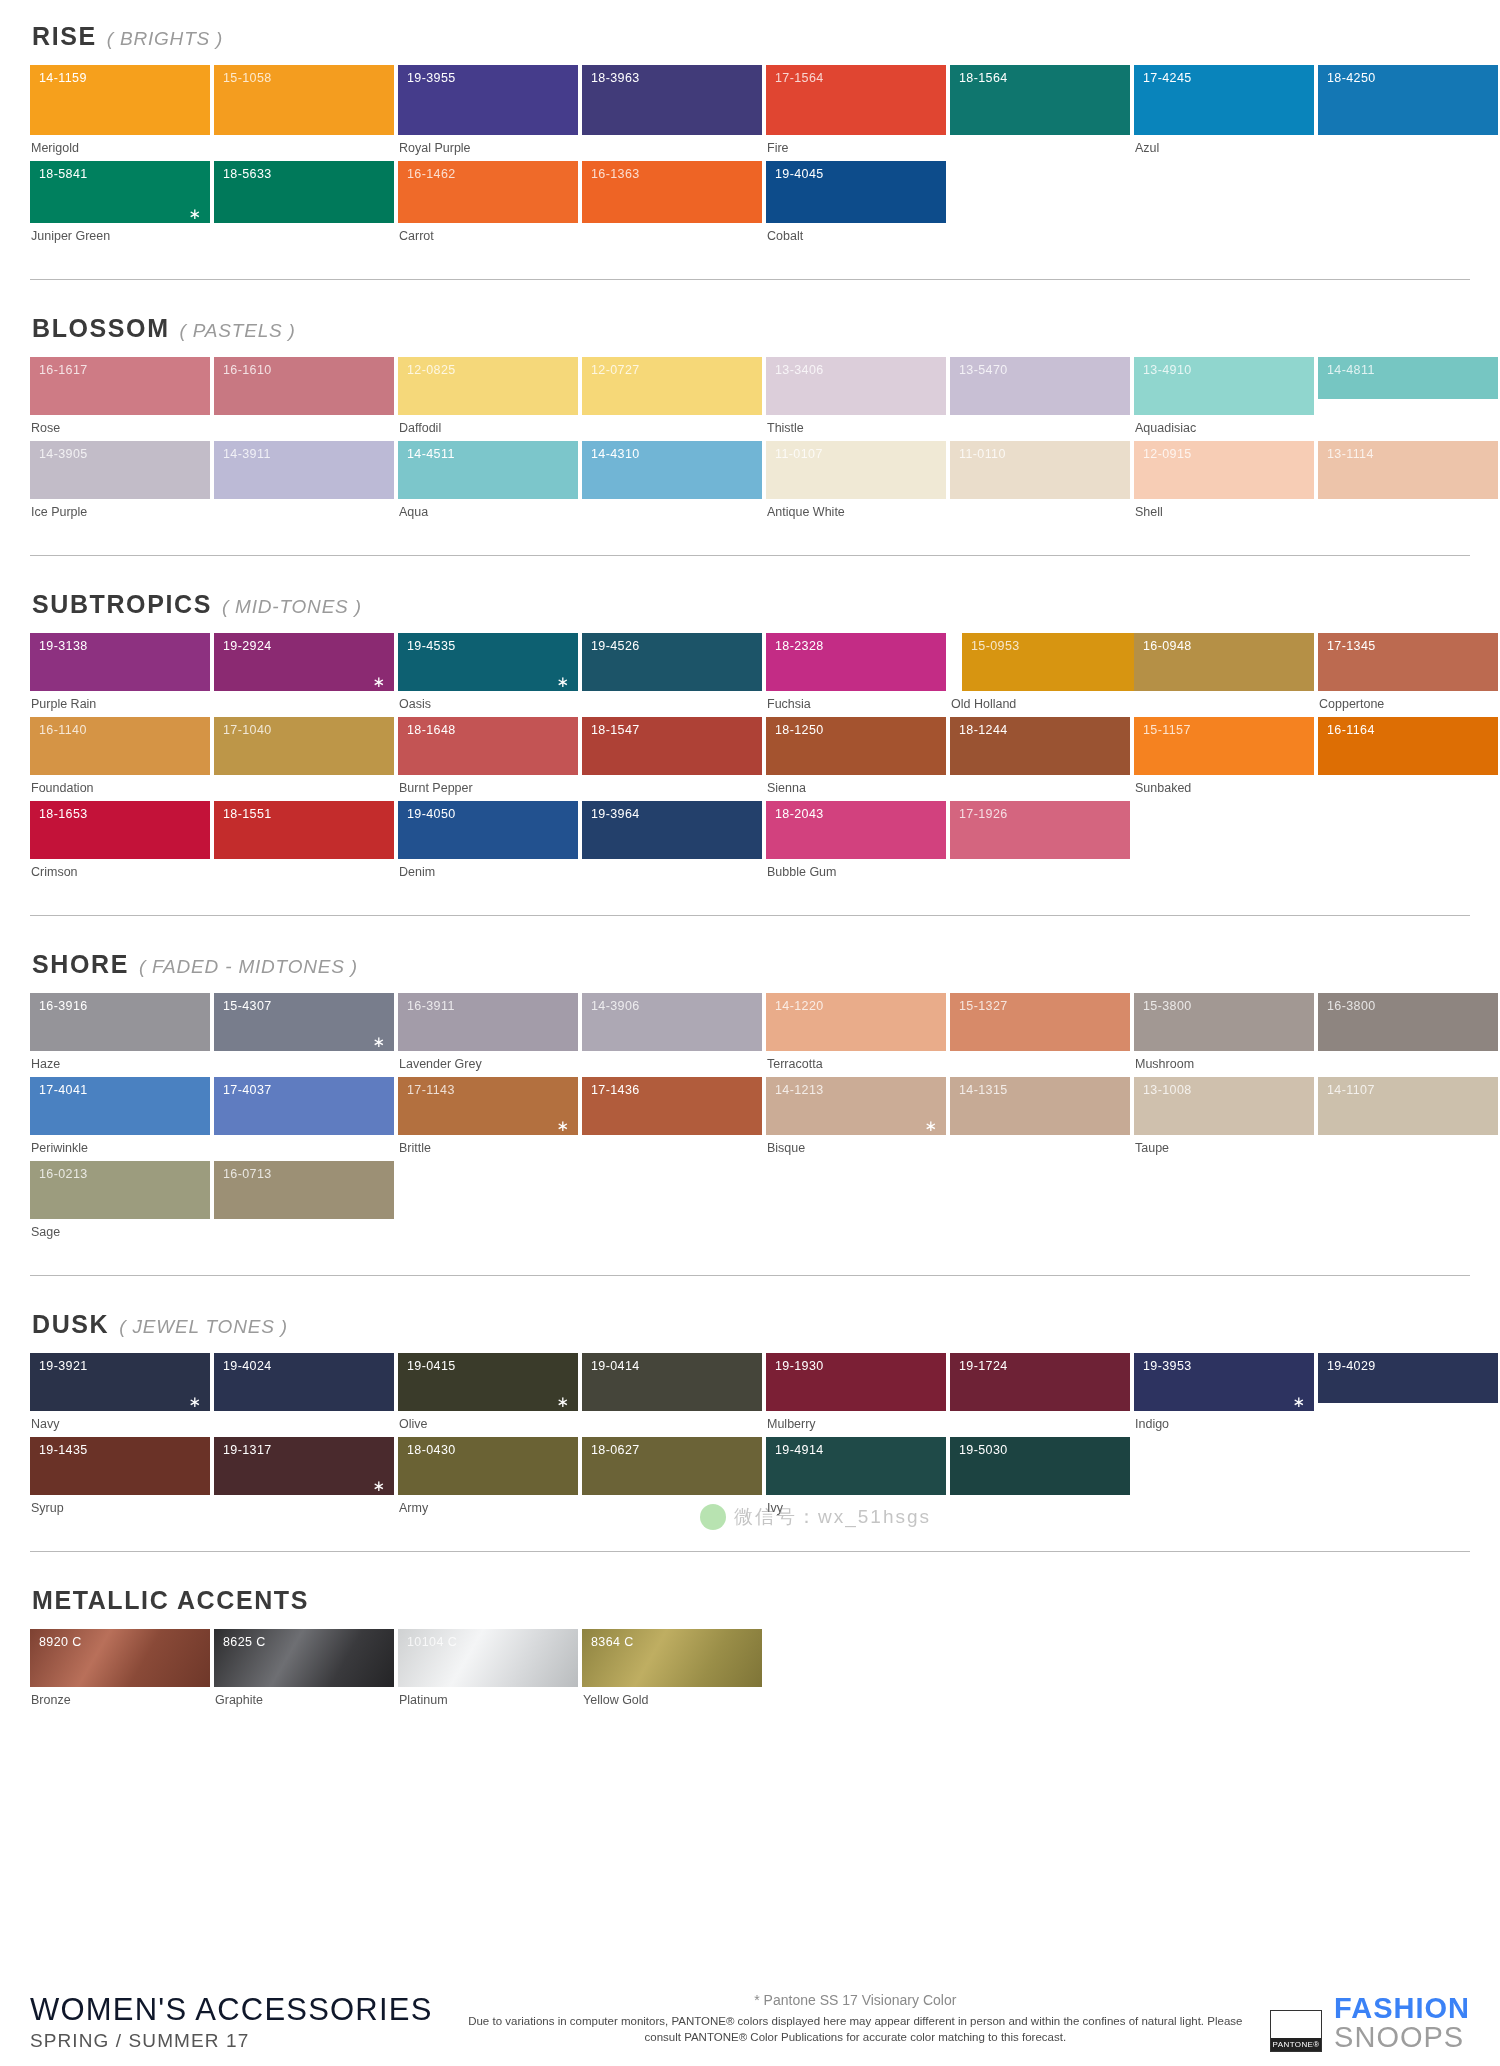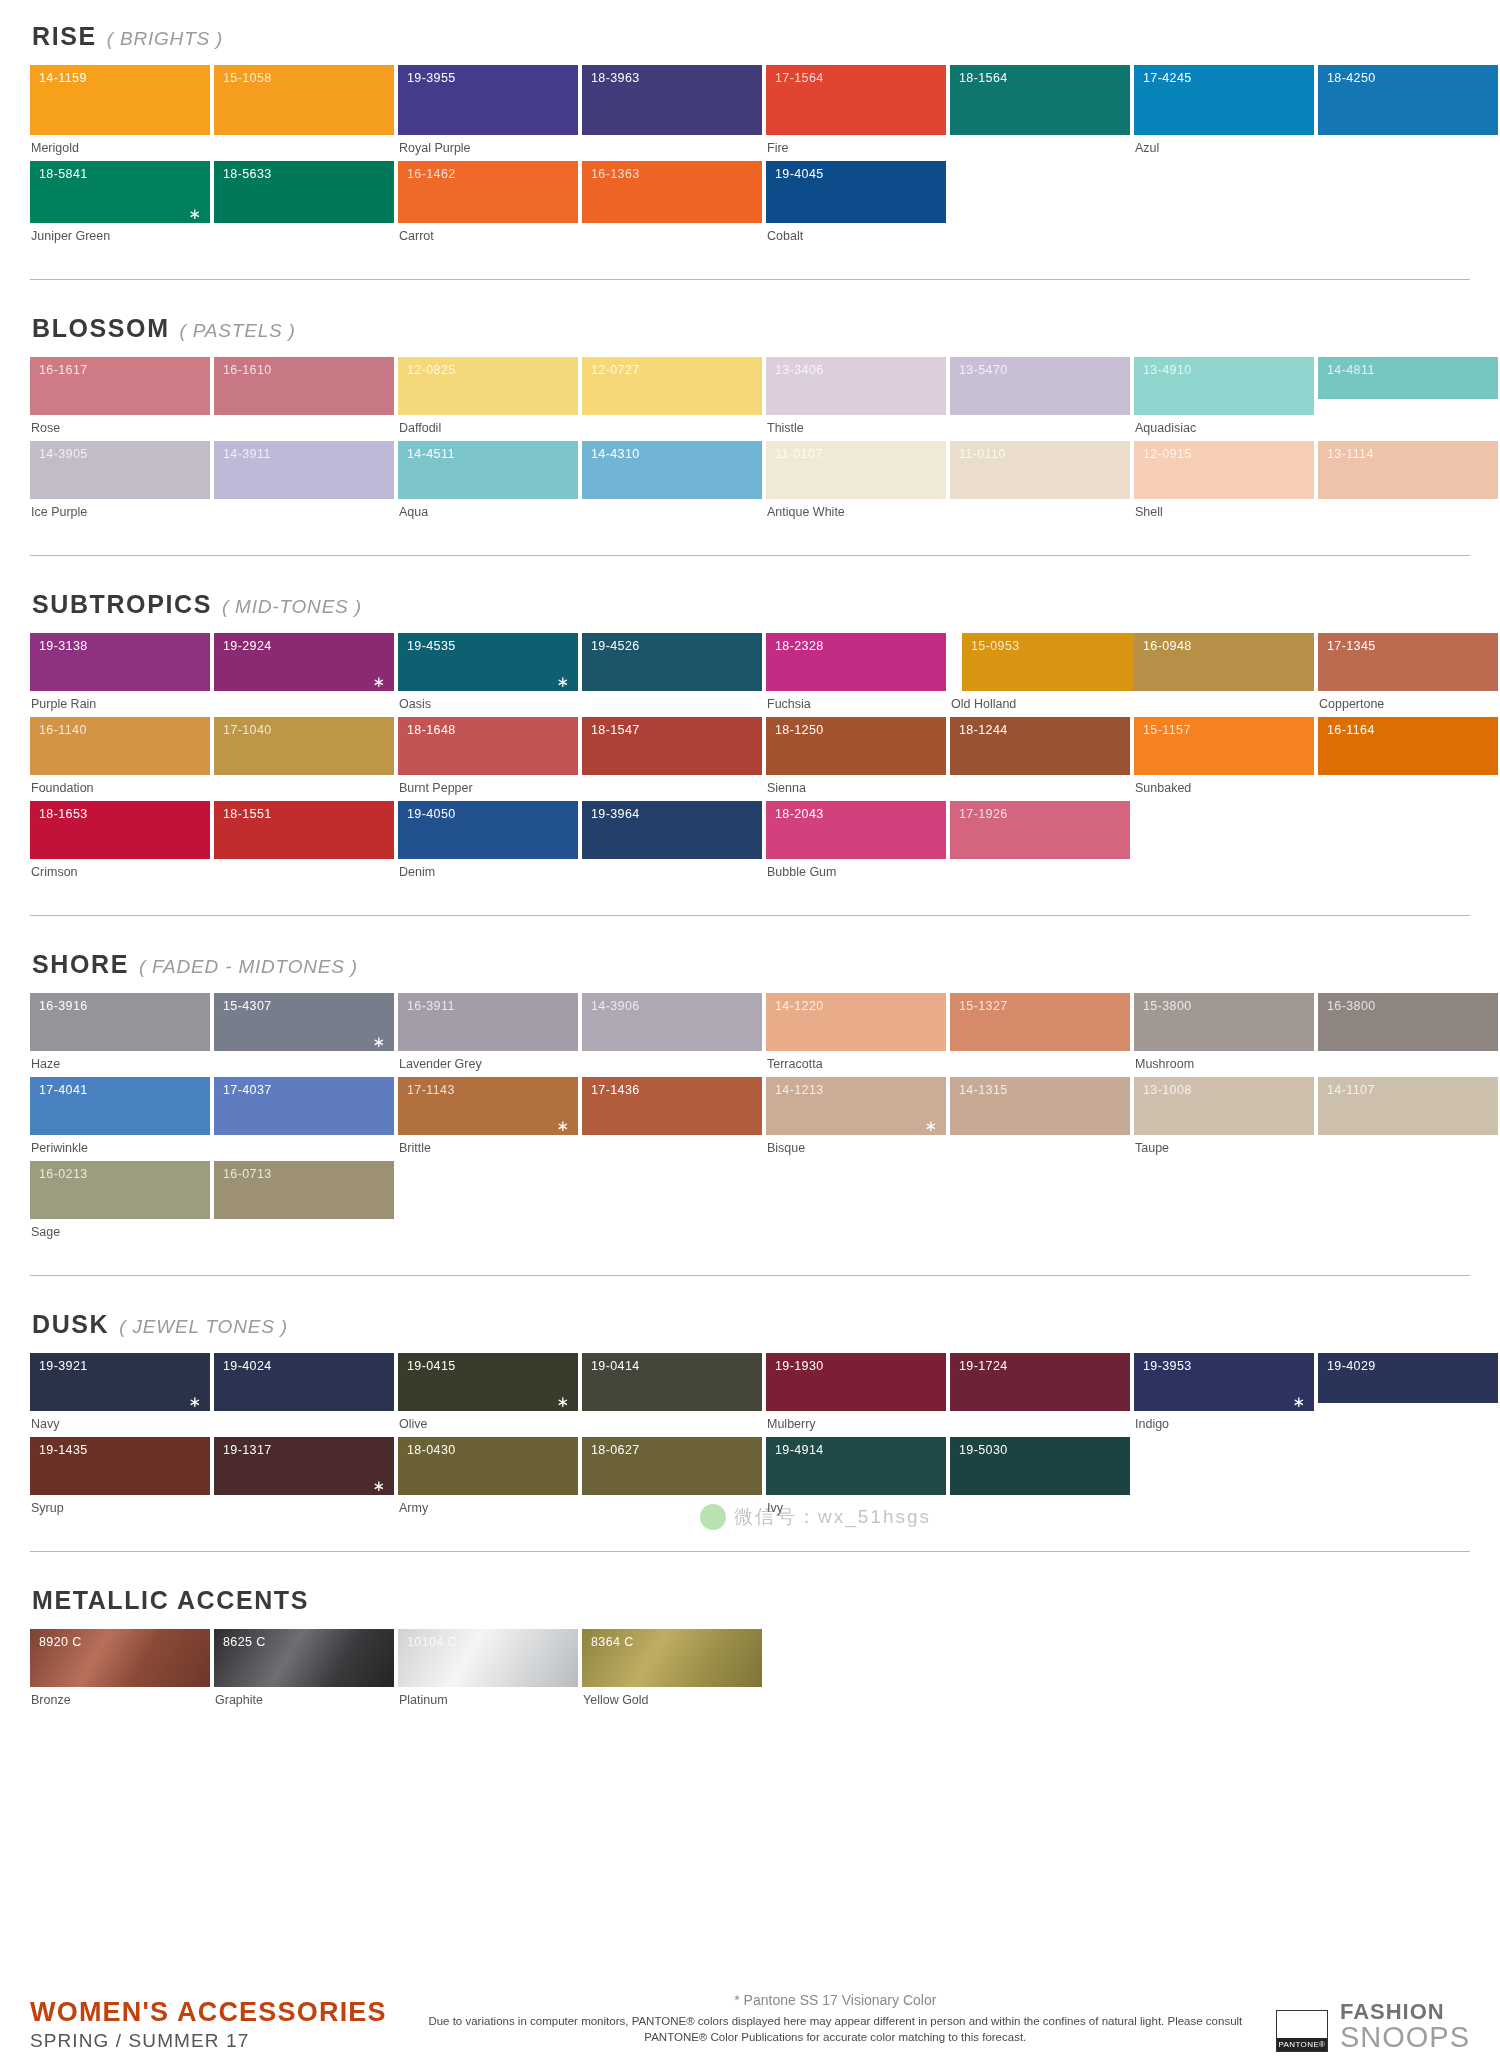--- a/index.html
+++ b/index.html
@@ -74,21 +74,21 @@
   
   .metal-chip{position:relative;width:180px;overflow:hidden;}
   
   .footer{
     position:absolute;
     left:30px;right:30px;bottom:14px;
     display:flex;align-items:flex-end;
   }
   .foot-left{flex:0 0 auto;}
   .foot-title{
-    font-size:27px;font-weight:bold;letter-spacing:1.2px;color:#c2410c;
+    font-size:31px;font-weight:normal;letter-spacing:1.2px;color:#0f172a;
     line-height:1.15;
   }
   .foot-season{
     font-size:19px;letter-spacing:1.1px;color:#555;margin-top:2px;
   }
   .foot-mid{
     flex:1 1 auto;
     text-align:center;
     padding:0 16px 6px 24px;
   }
@@ -104,21 +104,21 @@
   .pantone-box{
     width:52px;height:42px;border:1.5px solid #333;
     display:flex;align-items:flex-end;justify-content:center;
     box-sizing:border-box;
   }
   .pantone-bar{
     width:100%;background:#222;color:#fff;font-size:8px;
     text-align:center;letter-spacing:.4px;padding:2px 0;
   }
   .fs-logo{line-height:1.0;text-align:left;}
-  .fs-logo .l1{font-size:22px;font-weight:bold;letter-spacing:1px;color:#737373;}
+  .fs-logo .l1{font-size:29px;font-weight:bold;letter-spacing:1px;color:#3b82f6;}
   .fs-logo .l2{font-size:29px;letter-spacing:1px;color:#9d9d9d;}
   
   .watermark{
     position:absolute;
     left:700px;top:1504px;
     display:flex;align-items:center;gap:8px;
     opacity:.45;pointer-events:none;
   }
   .wm-circle{
     width:26px;height:26px;border-radius:50%;

